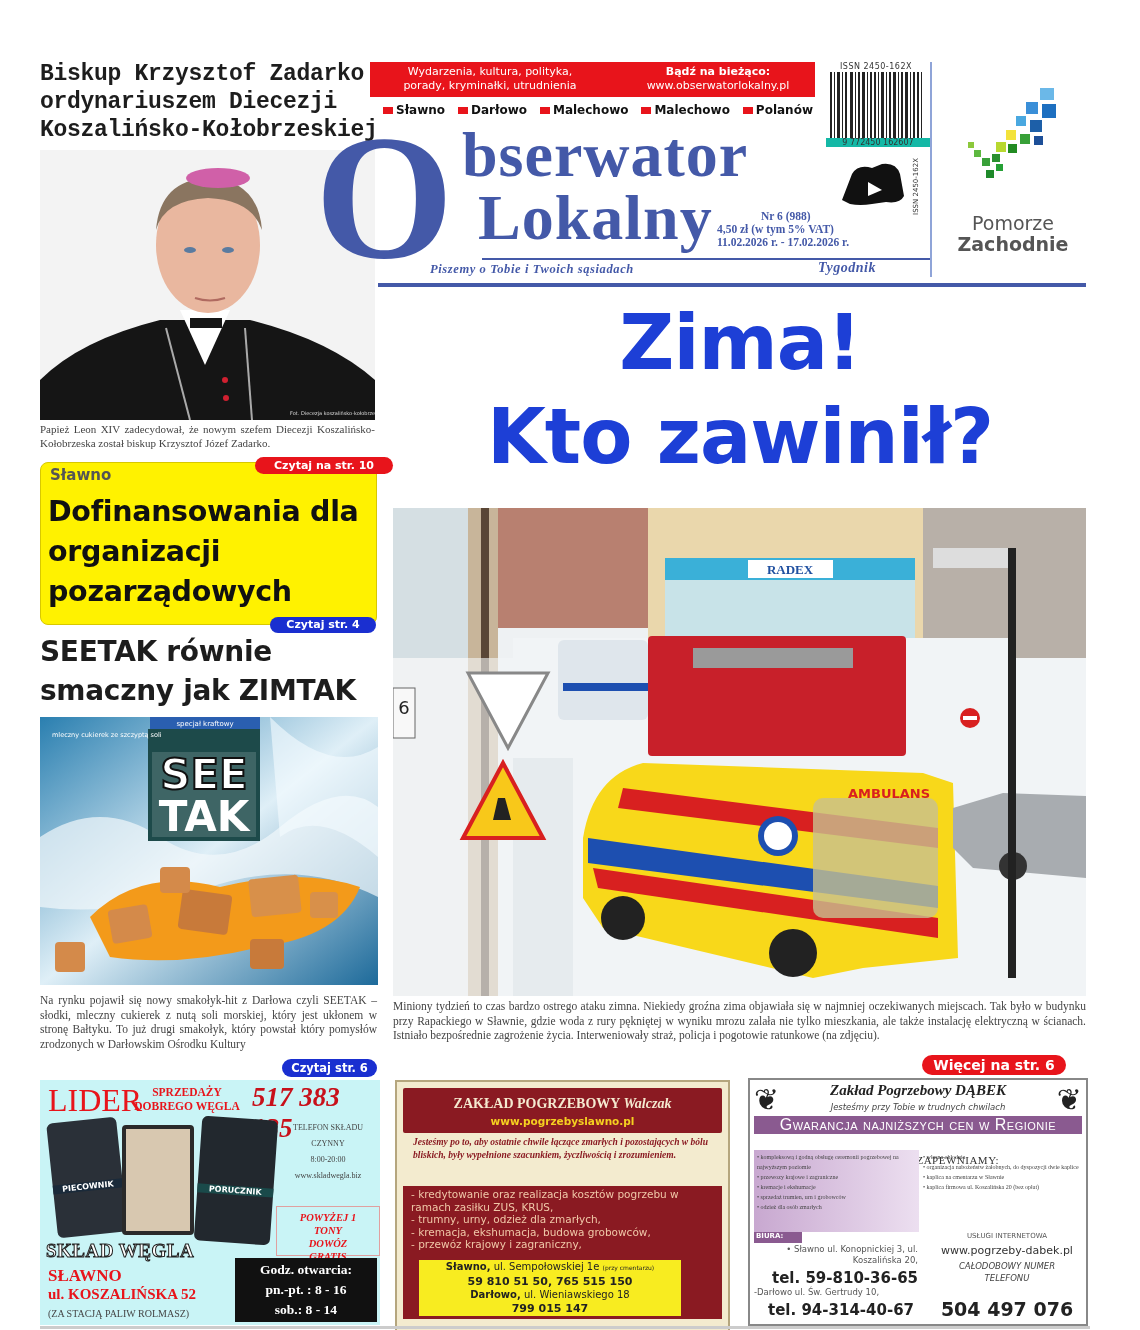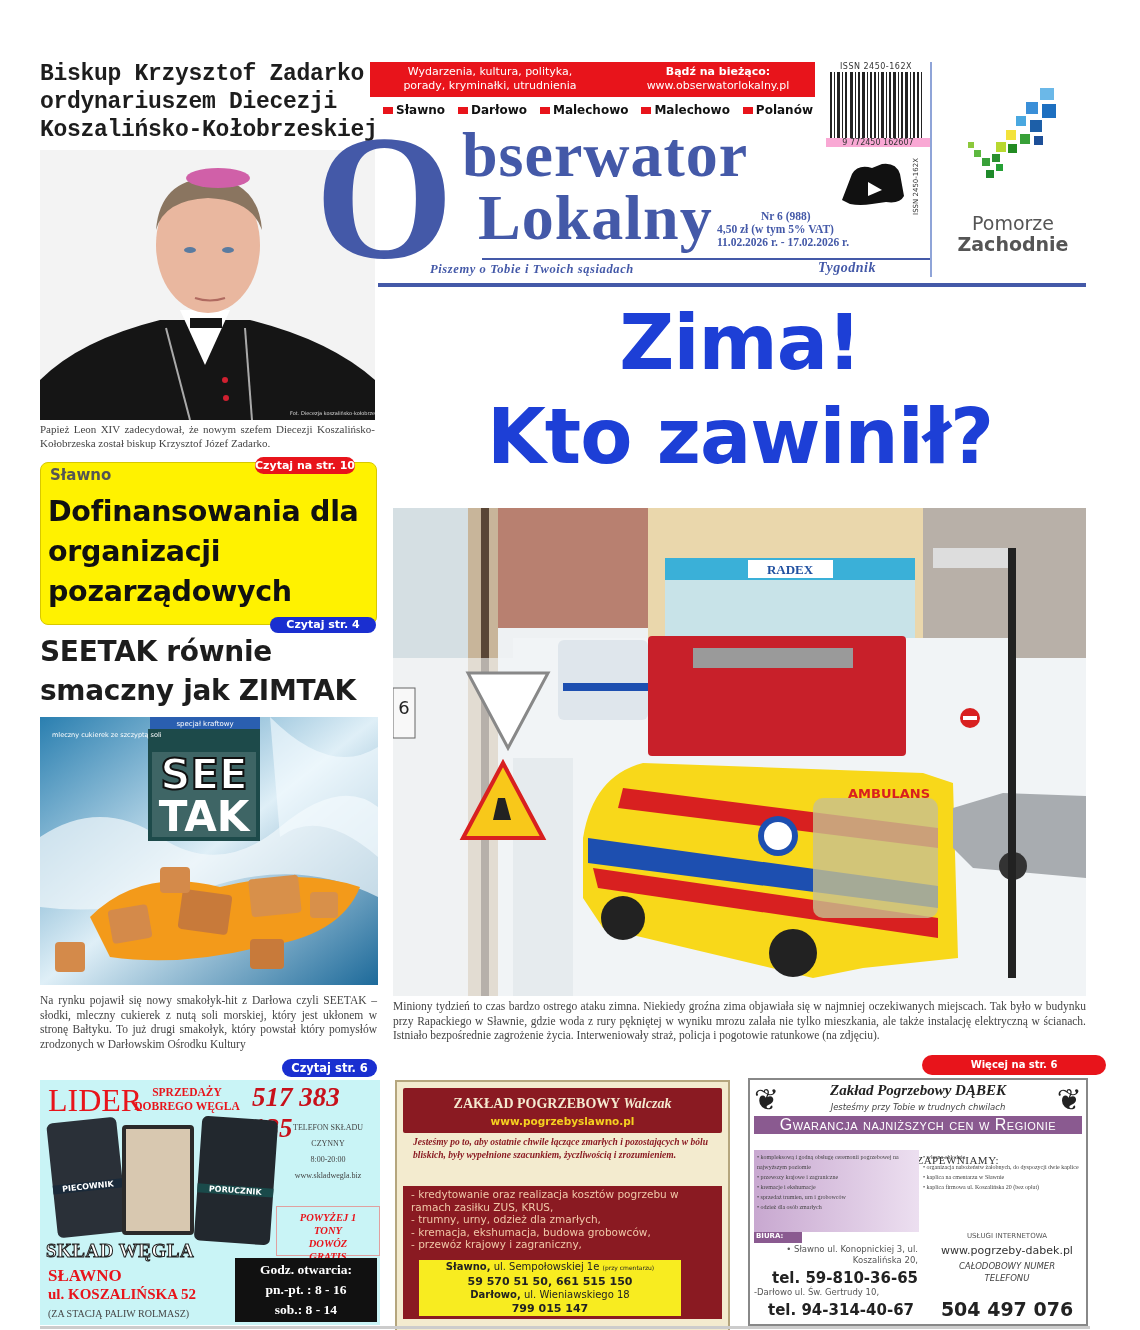--- a/index.html
+++ b/index.html
@@ -22,37 +22,37 @@
 #logo-2{left:478px;top:185px;font-family:"Liberation Serif",serif;font-weight:bold;font-size:64px;line-height:66px;color:#4459a8;letter-spacing:1px}
 #tagline{left:430px;top:262px;font-family:"Liberation Serif",serif;font-style:italic;font-weight:bold;font-size:12.5px;color:#4459a8;letter-spacing:0.6px}
 #weekly{left:818px;top:260px;font-family:"Liberation Serif",serif;font-style:italic;font-weight:bold;font-size:14px;color:#4459a8;letter-spacing:0.5px}
 #issue-info{left:717px;top:210px;font-family:"Liberation Serif",serif;font-weight:bold;font-size:11.5px;line-height:13px;color:#4459a8;text-align:left}
 #issue-info .n{padding-left:44px}
 #line-under-lokalny{left:482px;top:258px;width:450px;height:2px;background:#4459a8}
 #masthead-vline{left:930px;top:62px;width:2px;height:215px;background:#8fa4d8}
 #masthead-hline{left:378px;top:283px;width:708px;height:4px;background:#4459a8}
 #barcode{left:826px;top:62px;width:100px;height:86px}
 #issn-top{left:826px;top:62px;width:100px;font-size:8px;color:#333;text-align:center;letter-spacing:0.5px;background:#fff}
-#barcode-num{left:826px;top:138px;width:104px;font-size:8px;color:#333;text-align:center;background:#f9a8d4}
+#barcode-num{left:826px;top:138px;width:104px;font-size:8px;color:#333;text-align:center;background:#14b8a6}
 #binoc-logo{left:838px;top:160px;width:70px;height:46px}
 #issn-vert{left:912px;top:158px;font-size:7px;color:#333;writing-mode:vertical-rl;transform:rotate(180deg)}
 #pz-logo{left:960px;top:80px;width:110px;height:120px}
 #pz-text{left:948px;top:213px;width:130px;text-align:center;font-size:19px;line-height:21px;color:#555}
 #pz-text .b{font-weight:bold;color:#555}
 
 #main-headline{left:395px;top:296px;width:690px;text-align:center;font-family:"DejaVu Sans",sans-serif;font-weight:bold;font-size:76px;line-height:94px;color:#1d3fd6;letter-spacing:-1px}
 #main-photo{left:393px;top:508px;width:693px;height:488px;overflow:hidden;background:#e8ecef}
 #main-caption{left:393px;top:999px;width:693px;font-family:"Liberation Serif",serif;font-size:11.5px;line-height:14.5px;color:#444;text-align:justify}
 .pill{position:absolute;color:#fff;font-weight:bold;border-radius:9px;text-align:center}
-#pill-more{left:922px;top:1055px;width:184px;height:20px;background:#e8141b;font-size:10px;line-height:20px;border-radius:10px}
+#pill-more{left:922px;top:1055px;width:144px;height:20px;background:#e8141b;font-size:14px;line-height:20px;border-radius:10px}
 
 #yellow-box{left:40px;top:462px;width:337px;height:163px;background:#fff200;border:1px solid #d8c800;border-radius:8px}
 #yb-loc{left:50px;top:466px;font-size:15px;font-weight:bold;color:#555}
 #yb-title{left:48px;top:492px;width:330px;font-size:28.5px;font-weight:bold;line-height:40px;color:#111;letter-spacing:-0.3px}
-#pill-10{left:255px;top:457px;width:100px;height:17px;background:#e8141b;font-size:11px;line-height:17px}
+#pill-10{left:255px;top:457px;width:138px;height:17px;background:#e8141b;font-size:11px;line-height:17px}
 #pill-4{left:270px;top:617px;width:106px;height:16px;background:#1a2fd0;font-size:11px;line-height:16px}
 #seetak-title{left:40px;top:632px;width:345px;font-size:28px;font-weight:bold;line-height:39px;color:#1d1d1d;letter-spacing:-0.3px}
 #seetak-img{left:40px;top:717px;width:338px;height:268px;overflow:hidden}
 #seetak-text{left:40px;top:993px;width:337px;font-family:"Liberation Serif",serif;font-size:11.5px;line-height:14.5px;color:#444;text-align:justify}
 #pill-6b{left:282px;top:1059px;width:95px;height:18px;background:#1a2fd0;font-size:11.5px;line-height:18px}
 
 #ad-lider{left:40px;top:1080px;width:340px;height:245px;background:#c9f4f6;overflow:hidden}
 #ad-walczak{left:395px;top:1080px;width:335px;height:308px;background:#f3ebcf;border:2px solid #b5a67e;overflow:hidden}
 #ad-dabek{left:748px;top:1078px;width:340px;height:248px;background:#fff;border:2px solid #888;overflow:hidden}
 #bottom-line{left:40px;top:1326px;width:1050px;height:3px;background:#ccc}
@@ -321,21 +321,21 @@
   <div class="abs" style="left:16px;top:54px;width:300px;text-align:left;font-family:'Liberation Serif',serif;font-style:italic;font-weight:bold;font-size:9.5px;line-height:13px;color:#8a1a22">Jesteśmy po to, aby ostatnie chwile łączące zmarłych i pozostających w bólu bliskich, były wypełnione szacunkiem, życzliwością i zrozumieniem.</div>
   <div class="abs" style="left:6px;top:104px;width:319px;height:133px;background:#8a1a22"></div>
   <div class="abs" style="left:14px;top:106px;width:300px;font-size:10.5px;line-height:12.5px;color:#f0c8a8">
     <div>- kredytowanie oraz realizacja kosztów pogrzebu w ramach zasiłku ZUS, KRUS,</div>
       <div>- trumny, urny, odzież dla zmarłych,</div>
       <div>- kremacja, ekshumacja, budowa grobowców,</div>
       <div>- przewóz krajowy i zagraniczny,</div>
   </div>
   <div class="abs" style="left:22px;top:178px;width:262px;height:56px;background:#f8ec20;font-size:10px;line-height:13.5px;text-align:center;color:#222">
     <div><b>Sławno,</b> <span>ul. Sempołowskiej 1e</span> <span style="font-size:6px">(przy cmentarzu)</span></div>
-    <div style="font-weight:bold;font-size:11px">59 570 51 50, 661 515 150</div>
+    <div style="font-weight:bold;font-size:11px">59 810 51 50, 765 515 150</div>
     <div><b>Darłowo,</b> <span>ul. Wieniawskiego 18</span></div>
     <div style="font-weight:bold;font-size:11px">799 015 147</div>
   </div>
 </div>
 
 <div id="ad-dabek" class="abs">
   <div class="abs" style="left:4px;top:2px;font-size:30px;color:#222">❦</div>
   <div class="abs" style="right:4px;top:2px;font-size:30px;color:#222">❦</div>
   <div class="abs" style="left:0;top:2px;width:336px;text-align:center;font-family:'Liberation Serif',serif;font-style:italic;font-weight:bold;font-size:15px;color:#222">Zakład Pogrzebowy DĄBEK</div>
   <div class="abs" style="left:0;top:22px;width:336px;text-align:center;font-style:italic;font-size:8.5px;color:#444">Jesteśmy przy Tobie w trudnych chwilach</div>

